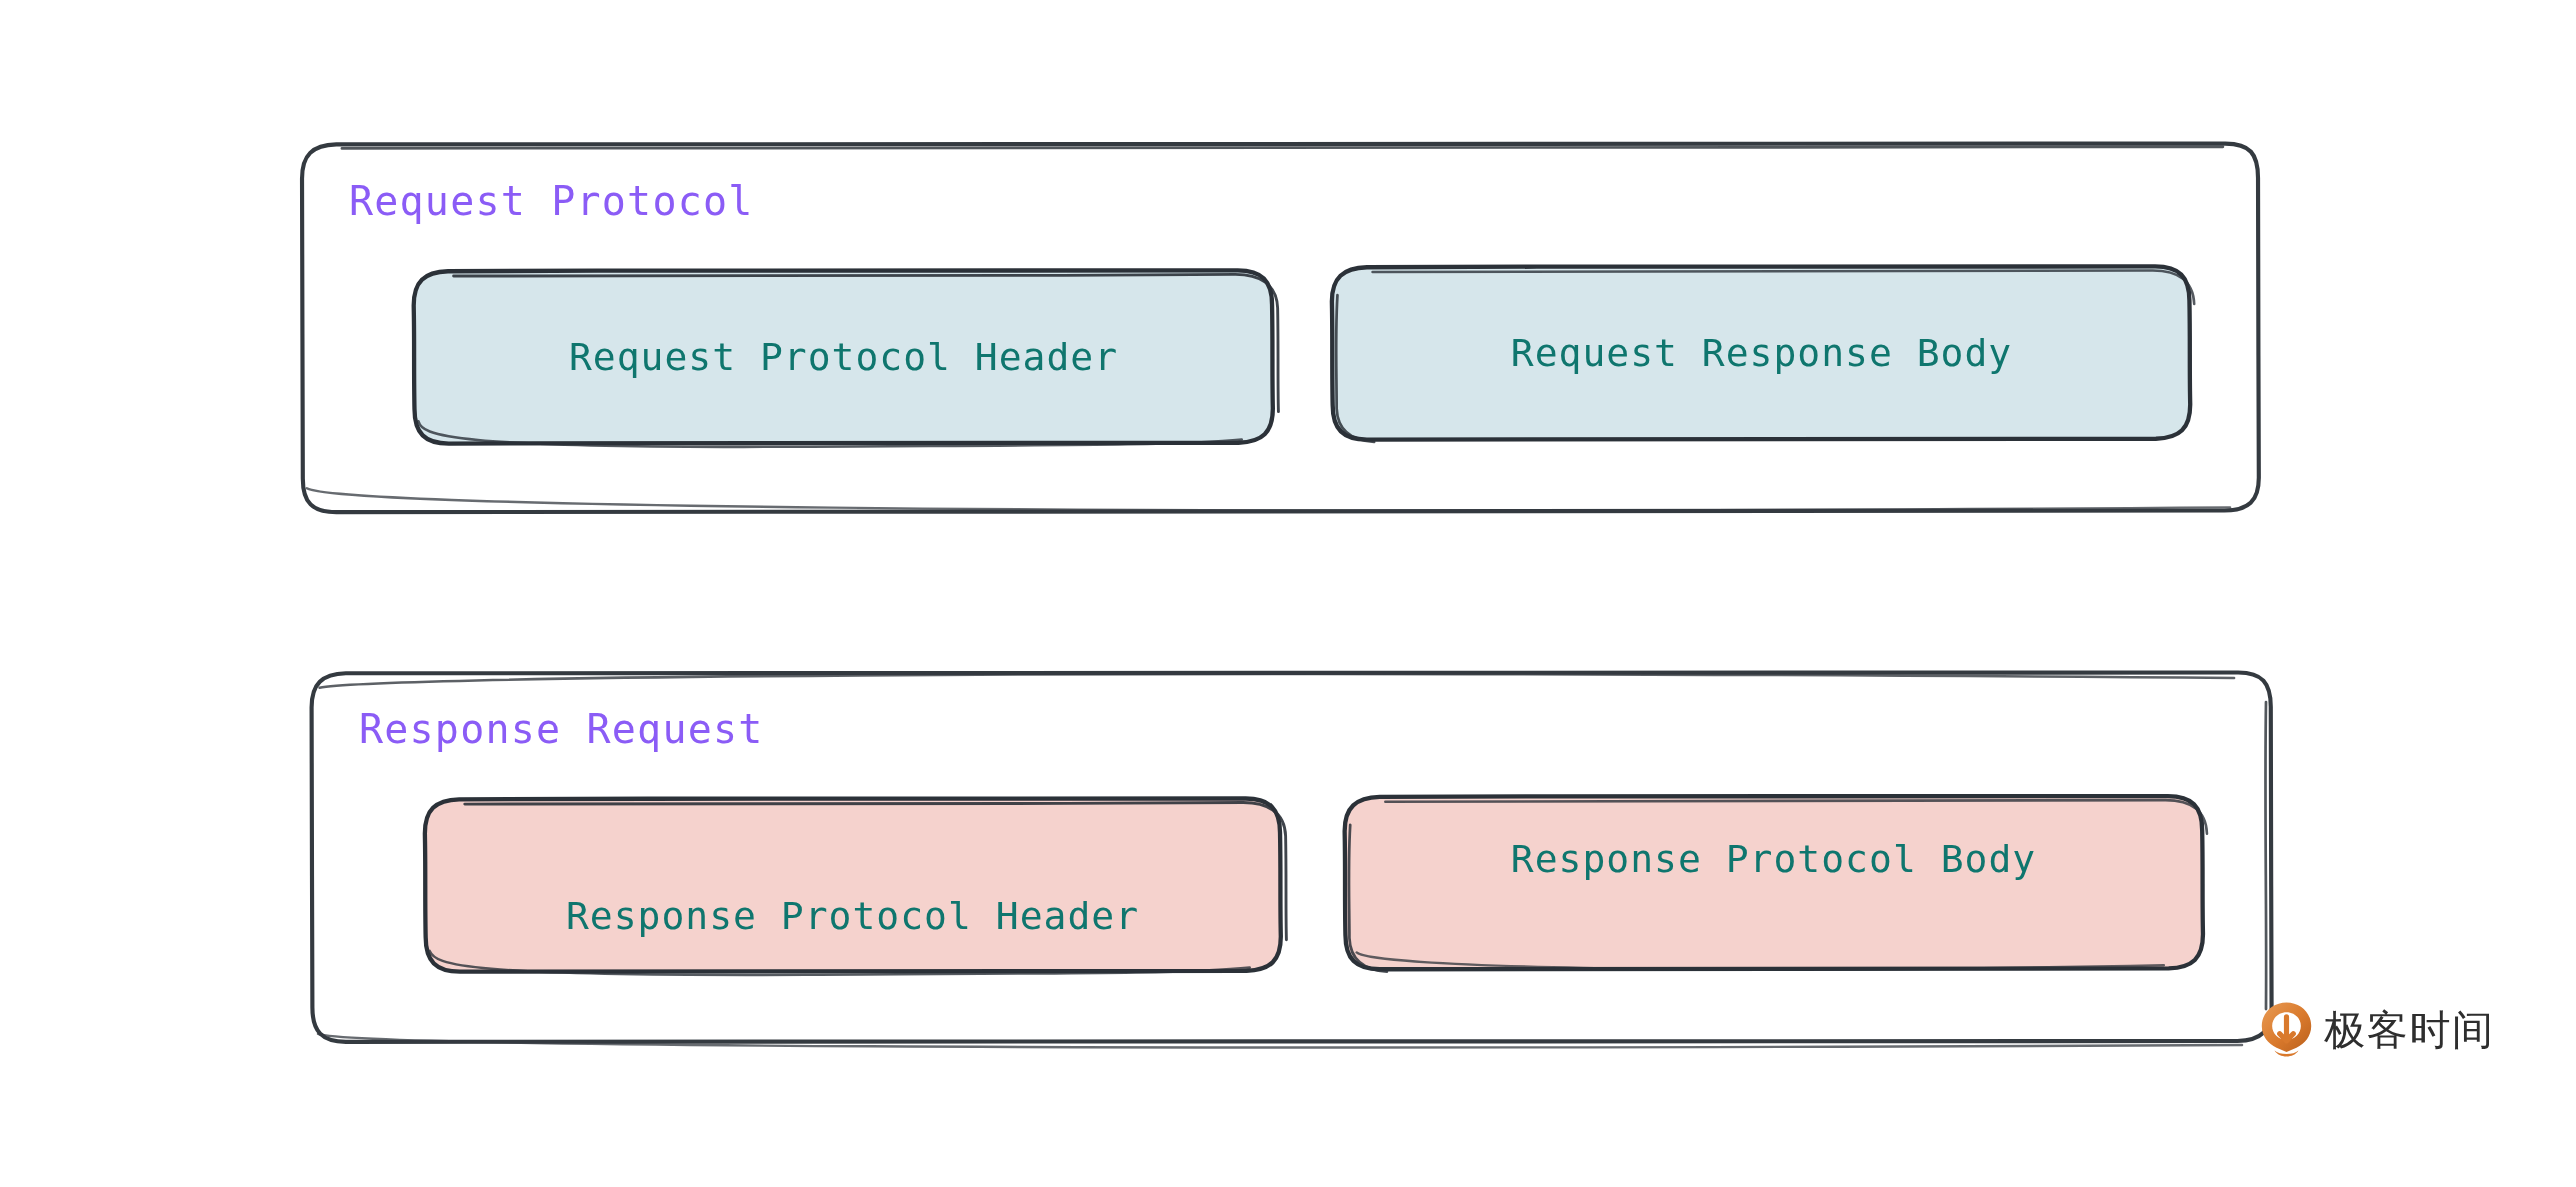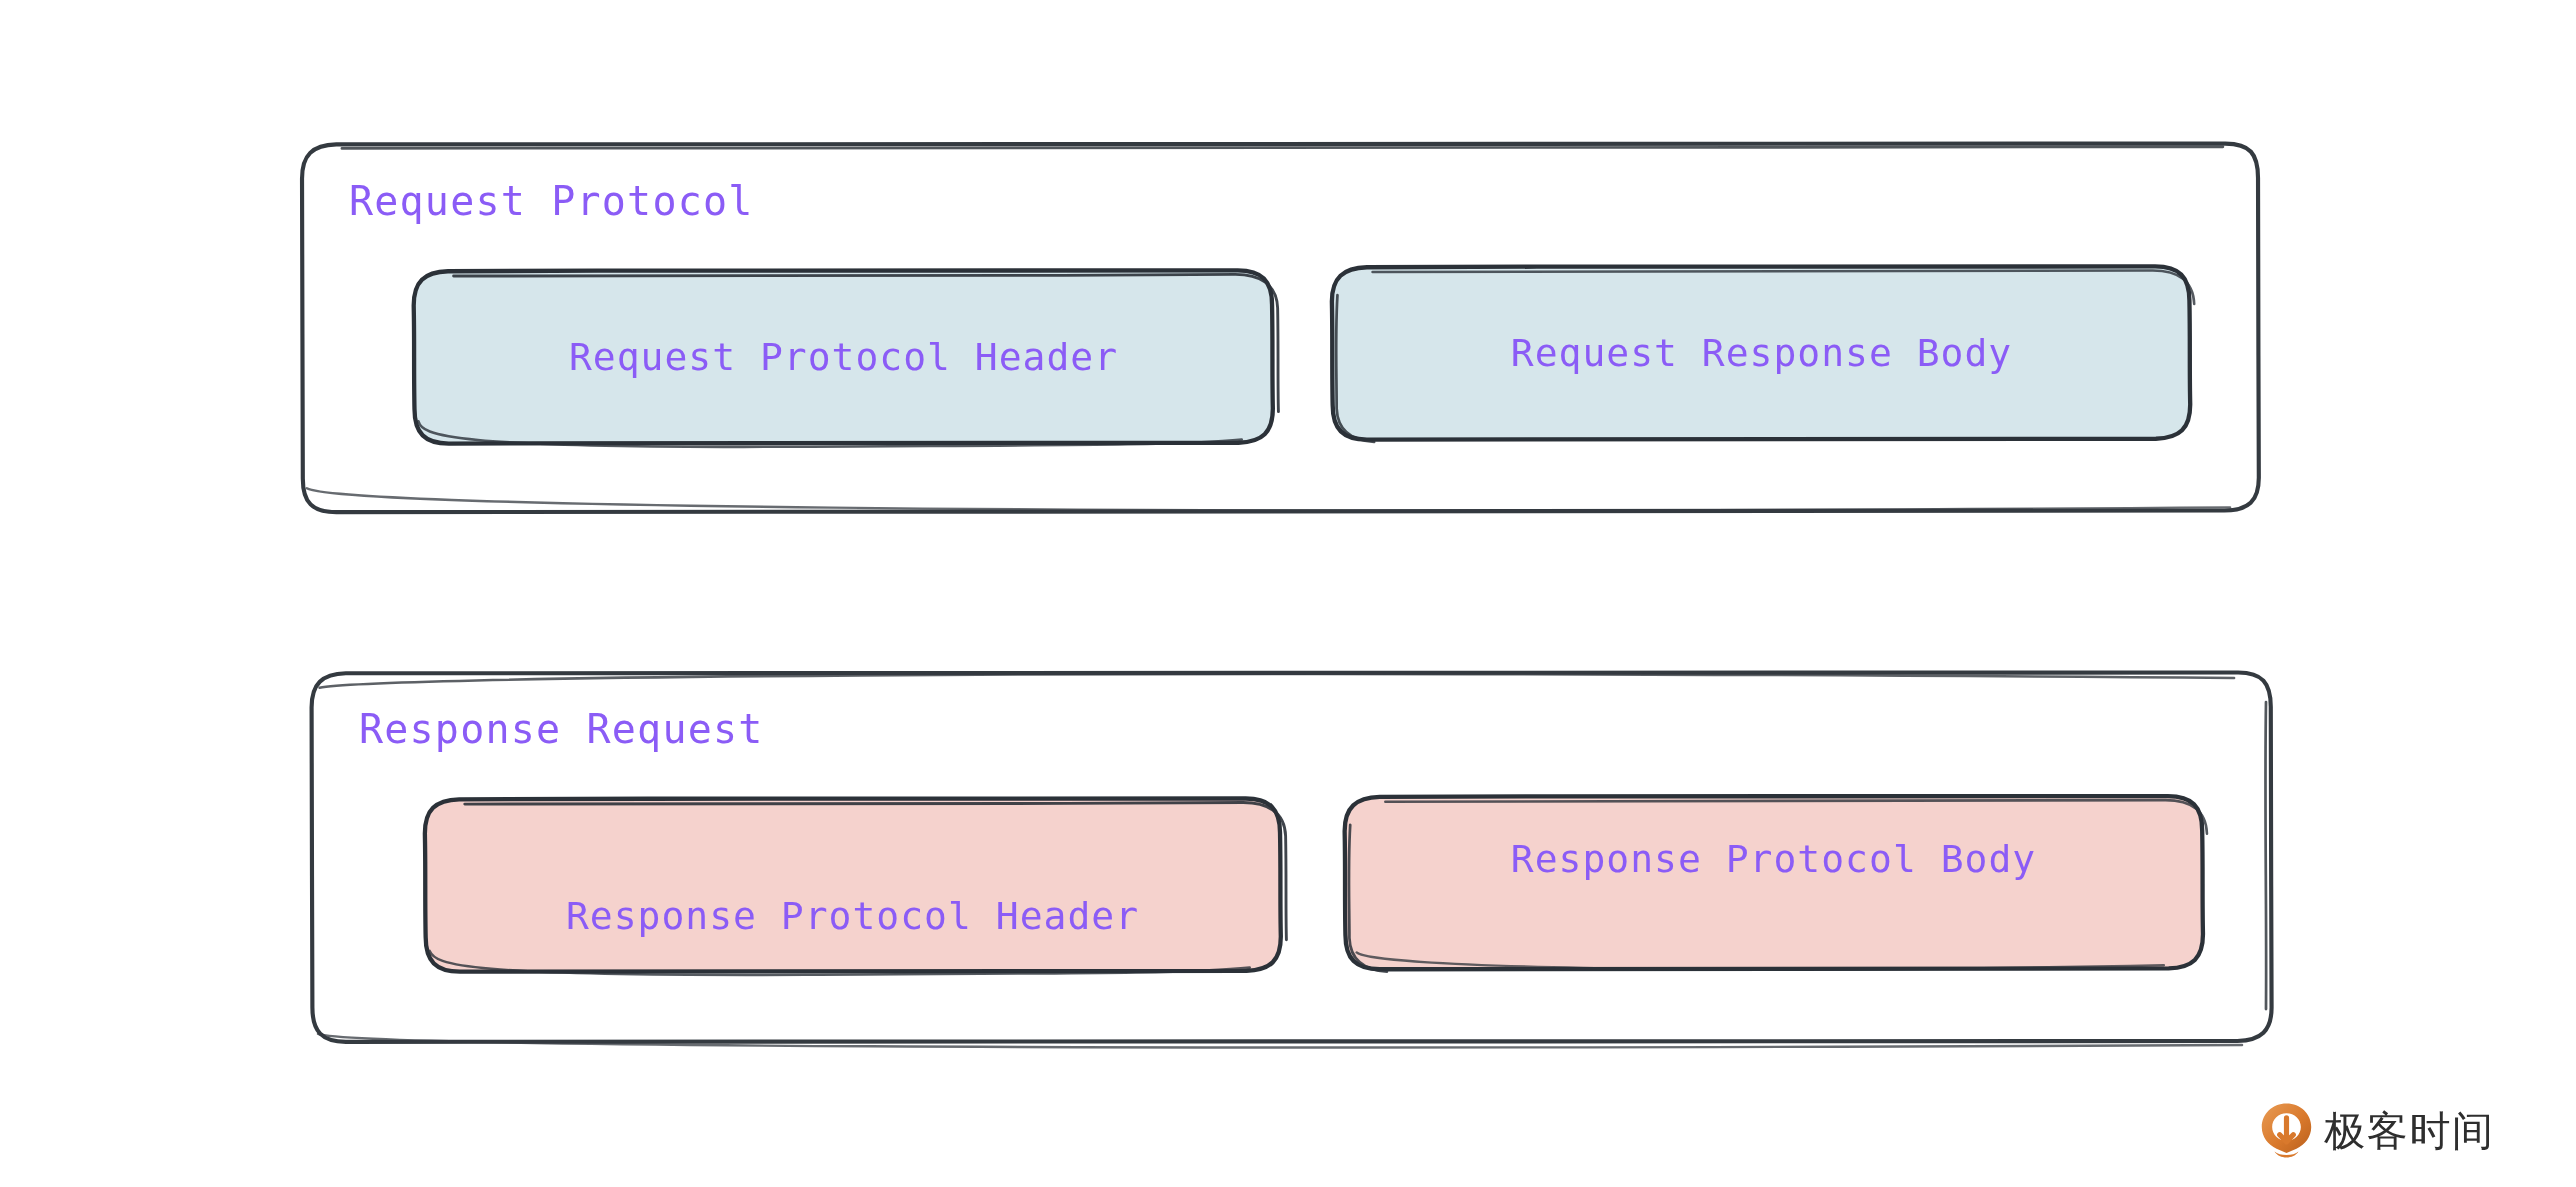--- a/index.html
+++ b/index.html
@@ -27,29 +27,29 @@
     letter-spacing: 1.2px;
     color: #8b5cf6;
     white-space: nowrap;
     line-height: 1;
   }
   .box-label {
     position: absolute;
     font-family: "DejaVu Sans Mono", monospace;
     font-size: 38px;
     letter-spacing: 1px;
-    color: #8b5cf6;
+    color: #0f766e;
     white-space: nowrap;
     line-height: 1;
     text-align: center;
   }
   #logo {
     position: absolute;
     left: 2260px;
-    top: 1102px;
+    top: 1001px;
     display: flex;
     align-items: center;
     gap: 11.2px;
   }
   #logo-text {
     font-family: "DejaVu Sans", sans-serif;
     font-size: 41px;
     font-weight: 500;
     color: #2e2e2e;
     letter-spacing: 1.6px;

